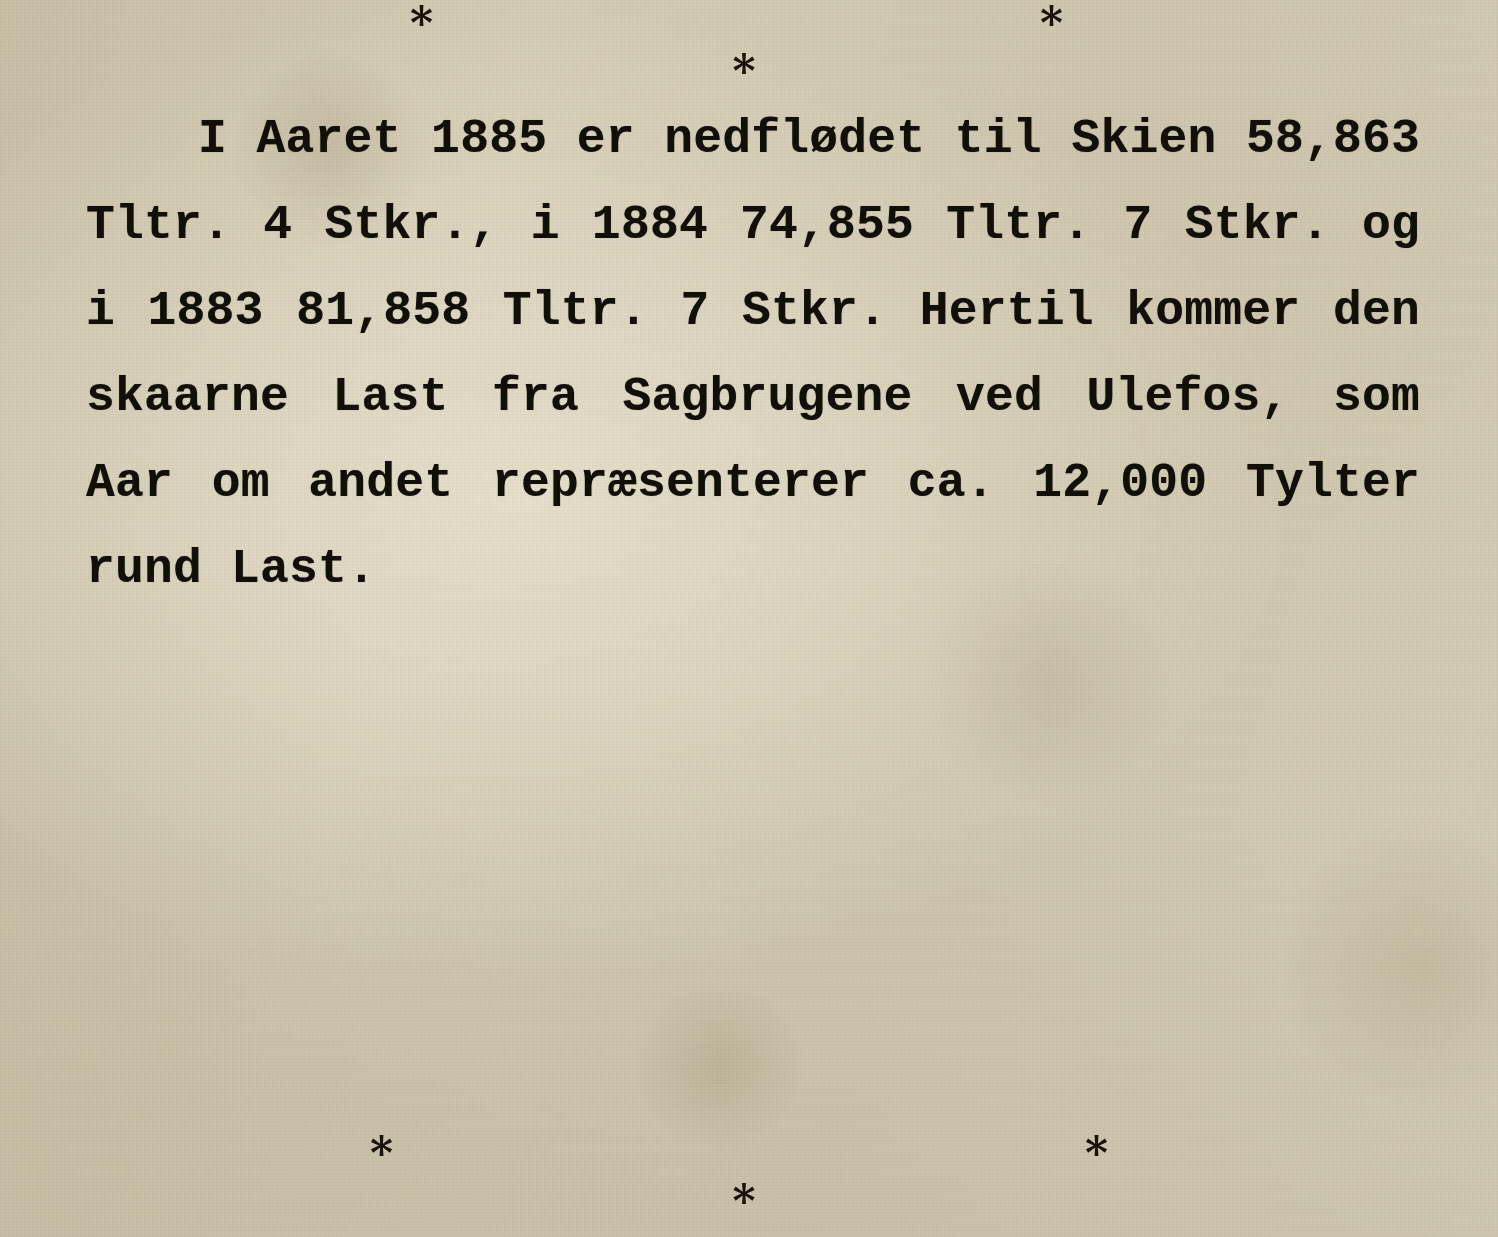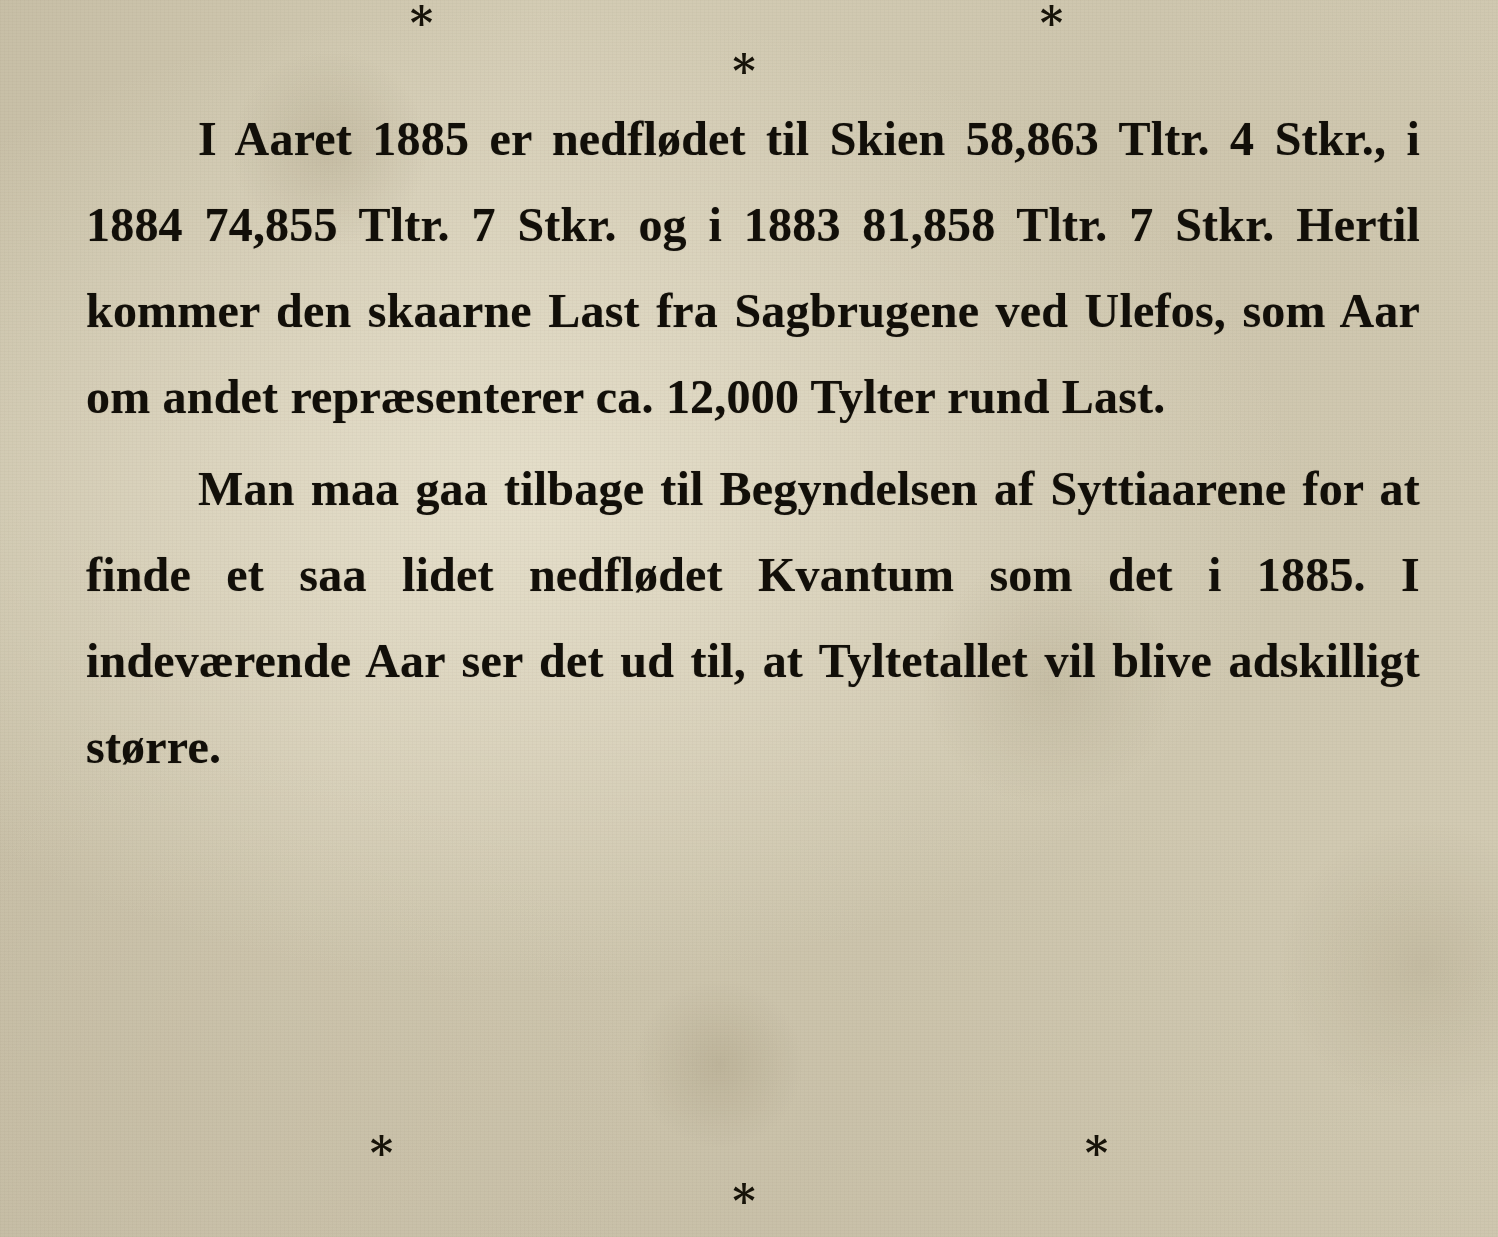--- a/index.html
+++ b/index.html
@@ -57,21 +57,21 @@
     left: 0;
     top: 0;
     width: 1498px;
     height: 1237px;
     box-sizing: border-box;
     padding: 0 78px 0 86px;
   }
 
   
   .fraktur {
-    font-family: Liberation Serif, serif;
+    font-family: Liberation Mono, monospace;
     font-weight: 700;
     color: #120f09;
     letter-spacing: 0.2px;
     text-rendering: optimizeLegibility;
   }
 
   .body-text {
     font-size: 48px;
     line-height: 86px;
     text-align: justify;
@@ -144,21 +144,20 @@
       <span class="ast left">*</span>
       <span class="ast right">*</span>
     </div>
     <div class="ornament-row orn-top-single">
       <span class="ast">*</span>
     </div>
 
     <div class="text-block">
       <div class="body-text fraktur">
         <p class="para">I Aaret 1885 er nedflødet til Skien 58,863 Tltr. 4 Stkr., i 1884 74,855 Tltr. 7 Stkr. og i 1883 81,858 Tltr. 7 Stkr. Hertil kommer den skaarne Last fra Sagbrugene ved Ulefos, som Aar om andet repræsenterer ca. 12,000 Tylter rund Last.</p>
-        <p class="para">Man maa gaa tilbage til Begyndelsen af Syttiaarene for at finde et saa lidet nedflødet Kvantum som det i 1885. I indeværende Aar ser det ud til, at Tyltetallet vil blive adskilligt større.</p>
       </div>
     </div>
 
     <div class="ornament-row orn-bot-pair">
       <span class="ast left">*</span>
       <span class="ast right">*</span>
     </div>
     <div class="ornament-row orn-bot-single">
       <span class="ast">*</span>
     </div>

